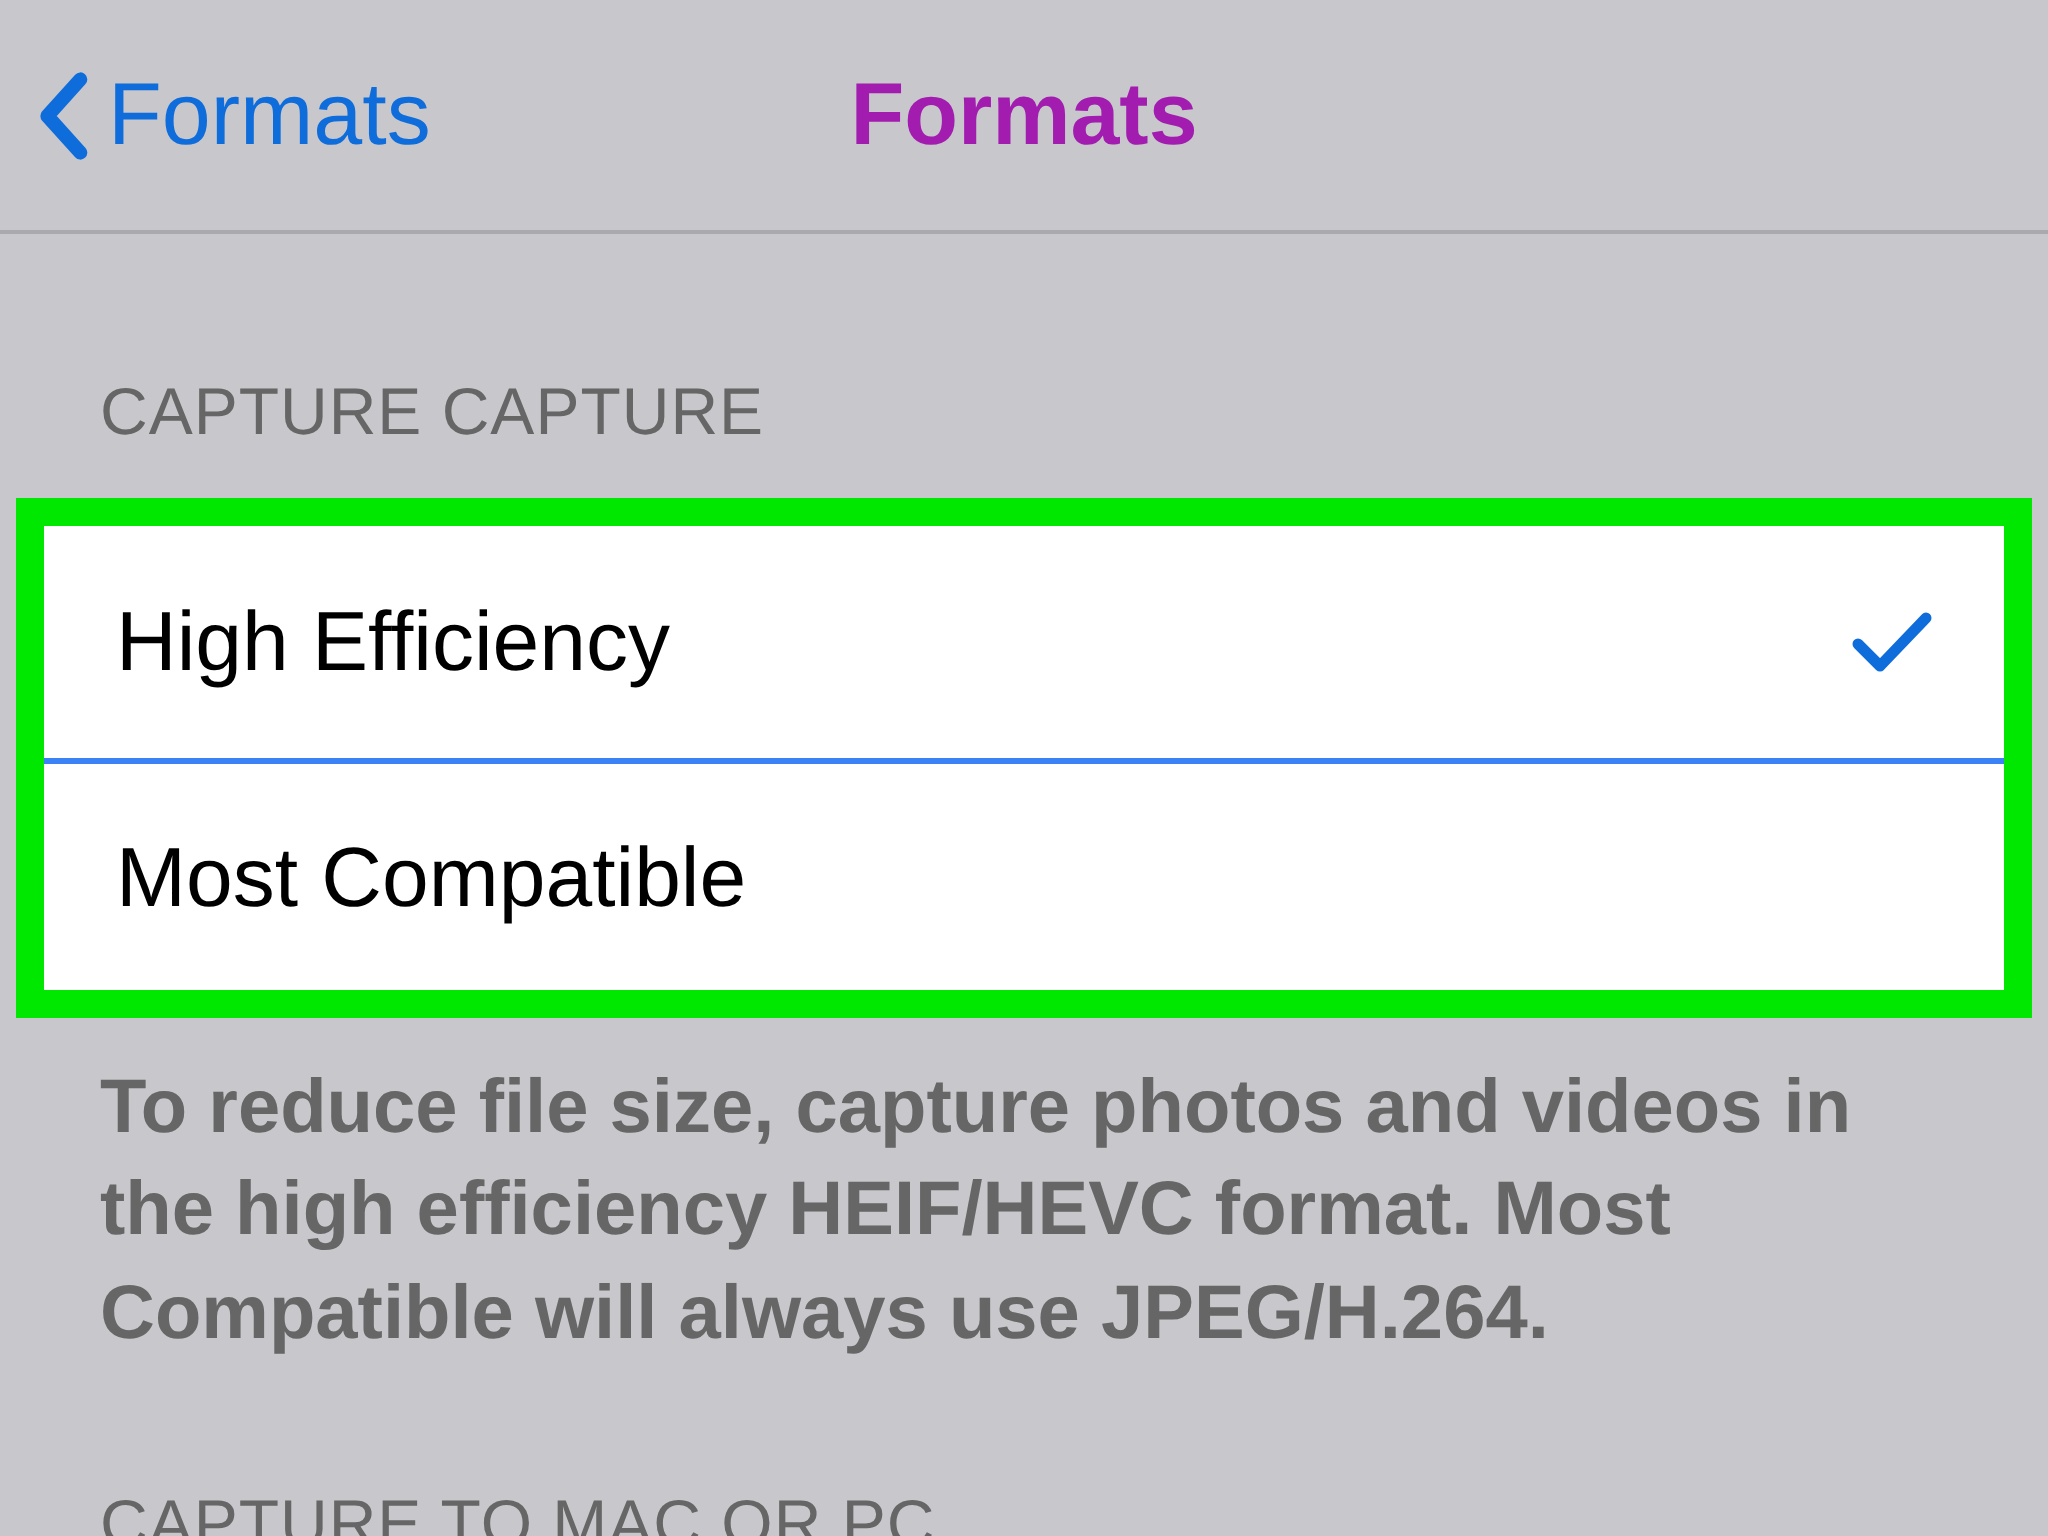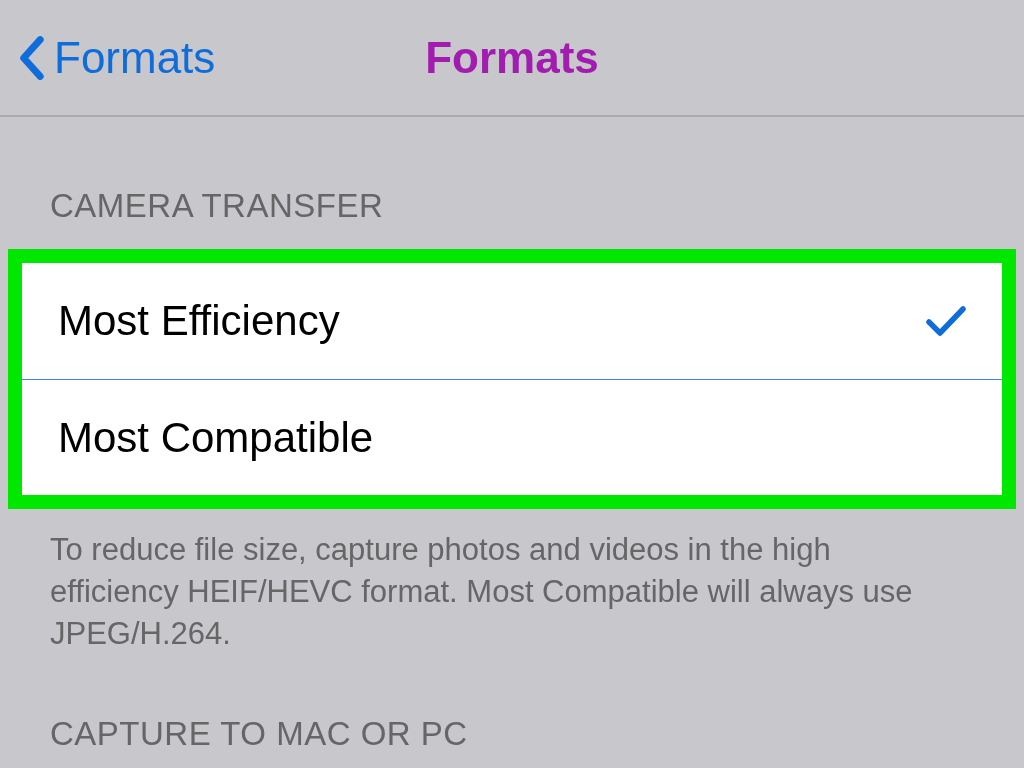--- a/index.html
+++ b/index.html
@@ -72,59 +72,59 @@
   .list-row {
     display: flex;
     align-items: center;
     justify-content: space-between;
     height: 116px;
     padding: 0 36px;
     background: #fff;
     cursor: pointer;
   }
   .list-row + .list-row {
-    border-top: 1px solid #3b82f6;
+    border-top: 3px solid #3b82f6;
   }
   .row-label {
     font-size: 42px;
     color: #000;
     font-weight: 400;
   }
   .checkmark {
     width: 40px;
     height: 34px;
     color: #0f6ddb;
   }
   .footer-text {
     color: #666;
-    font-size: 31px;
+    font-size: 38px;
     line-height: 1.35;
     padding: 20px 58px 0 50px;
-    font-weight: 400;
+    font-weight: 700;
   }
 </style>
 </head>
 <body>
 
 <div class="navbar">
   <div class="back-button">
     <svg class="back-chevron" viewBox="0 0 14 24" fill="none">
       <path d="M12 2 L3 12 L12 22" stroke="#0f6ddb" stroke-width="3.8" stroke-linecap="round" stroke-linejoin="round"></path>
     </svg>
     <span>Formats</span>
   </div>
   <div class="navbar-title">Formats</div>
 </div>
 
-<div class="section-header">CAMERA TRANSFER</div>
+<div class="section-header">CAPTURE CAPTURE</div>
 
 <div class="highlight-wrapper">
   <div class="list-group">
     <div class="list-row">
-      <span class="row-label">Most Efficiency</span>
+      <span class="row-label">High Efficiency</span>
       <svg class="checkmark" viewBox="0 0 40 34">
         <path d="M3 18 L14 29 L37 5" stroke="#0f6ddb" stroke-width="5.5" fill="none" stroke-linecap="round" stroke-linejoin="round"></path>
       </svg>
     </div>
     <div class="list-row">
       <span class="row-label">Most Compatible</span>
     </div>
   </div>
 </div>
 

